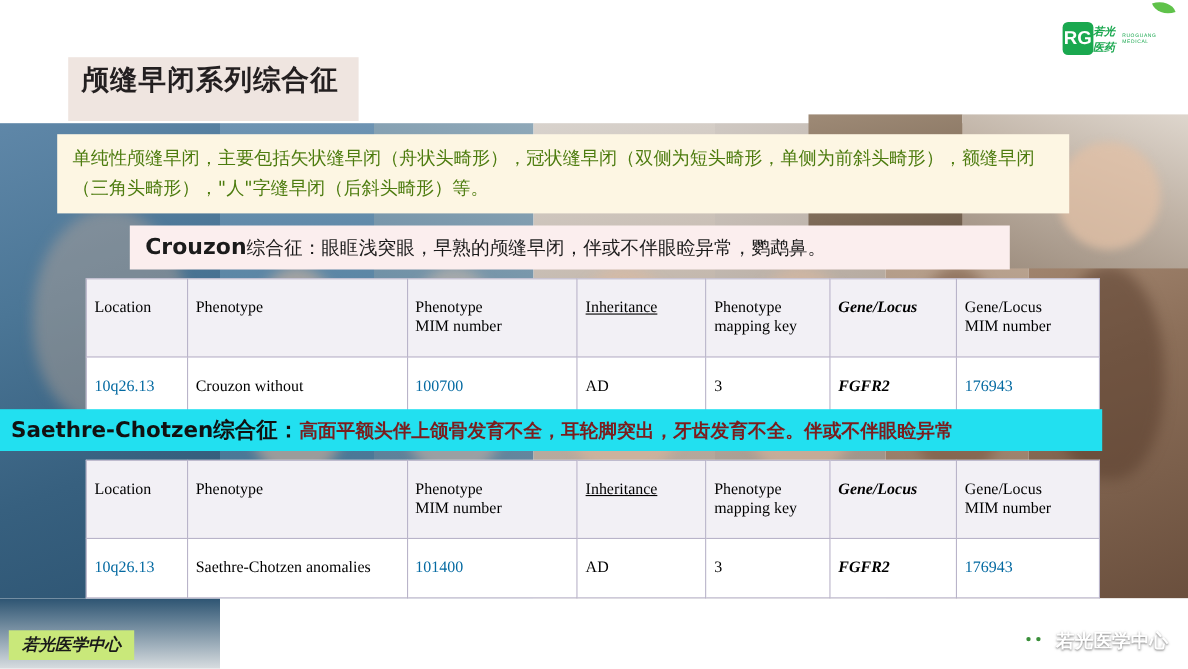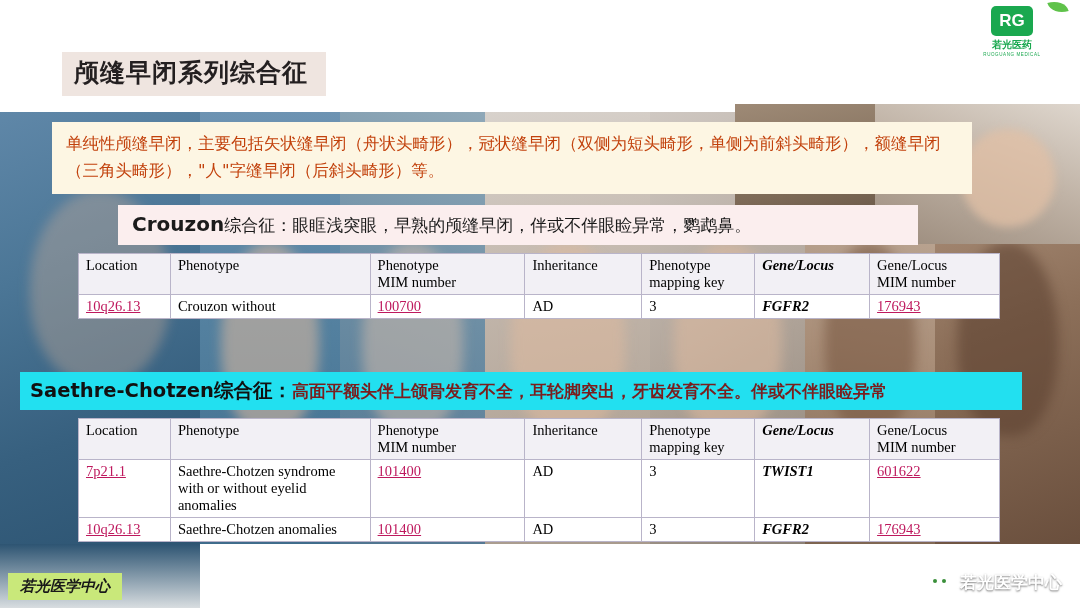--- a/index.html
+++ b/index.html
@@ -64,21 +64,21 @@
     border-radius:50%;
     background: rgba(226,192,166,0.75);
     filter: blur(4px);
   }
 
   
   .logo {
     position: absolute;
     right: 22px; top: 6px;
     width: 92px; height: 58px;
-    display: flex; flex-direction: column;
+    display: flex; flex-direction: row;
     align-items: center; justify-content: flex-start;
   }
   .logo-mark {
     width: 42px; height: 30px;
     background: #1aa84f;
     border-radius: 5px;
     color: #ffffff;
     font-weight: bold;
     font-size: 17px;
     line-height: 30px;
@@ -87,46 +87,46 @@
     position: relative;
   }
   .logo-leaf {
     position: absolute;
     right: -9px; top: -6px;
     width: 18px; height: 14px;
     background: #5fc24a;
     border-radius: 0 100% 0 100%;
     transform: rotate(-18deg);
   }
-  .logo-cn { font-size: 10px; color: #1aa84f; font-weight: bold; margin-top: 2px; }
+  .logo-cn { font-size: 10px; color: #1aa84f; font-weight: bold; margin-top: 2px; font-style: italic; }
   .logo-en { font-size: 4.5px; color: #1aa84f; letter-spacing: 0.6px; }
 
   
   .slide-title {
     position: absolute;
     left: 62px; top: 52px;
-    padding: 4px 18px 7px 12px;
+    padding: 4px 18px 21px 12px;
     background: #efe5e0;
     color: #231f20;
     font-size: 25px;
     font-weight: bold;
     letter-spacing: 1px;
     font-family: "DejaVu Sans", "Liberation Sans", sans-serif;
   }
 
   
   .intro-box {
     position: absolute;
     left: 52px; top: 122px;
     width: 920px;
     background: #fdf6e3;
     padding: 9px 14px 10px 14px;
     font-size: 16.5px;
     line-height: 1.62;
-    color: #c2410c;
+    color: #4d7c0f;
     font-family: "DejaVu Sans", "Liberation Sans", sans-serif;
   }
 
   
   .banner-crouzon {
     position: absolute;
     left: 118px; top: 205px;
     width: 800px;
     background: #fbeeee;
     padding: 7px 12px 8px 14px;
@@ -136,21 +136,21 @@
   }
   .banner-crouzon .lead {
     font-size: 20px;
     font-weight: bold;
     text-align: right;
   }
 
   
   .banner-saethre {
     position: absolute;
-    left: 20px; top: 372px;
+    left: 0; top: 372px;
     width: 1002px;
     background: #22e0f0;
     padding: 5px 8px 6px 10px;
     font-size: 17px;
     color: #111111;
     font-family: "DejaVu Sans", "Liberation Sans", sans-serif;
     white-space: nowrap;
   }
   .banner-saethre .lead {
     font-size: 19.5px;
@@ -163,36 +163,36 @@
   .omim-table {
     position: absolute;
     background: #ffffff;
     border-collapse: collapse;
     font-family: "Liberation Serif", serif;
     font-size: 14.5px;
     color: #000000;
   }
   .omim-table td, .omim-table th {
     border: 1px solid #b9b4c9;
-    padding: 3px 7px;
+    padding: 18px 7px;
     text-align: left;
     vertical-align: top;
     font-weight: normal;
   }
   .omim-table thead td { background: #f2f0f5; white-space: pre-line; }
   .omim-table .gene { font-style: italic; font-weight: bold; font-family: "Liberation Serif", serif; }
-  .lnk { color: #be185d; text-decoration: underline; }
+  .lnk { color: #0369a1; }
 
   #table-crouzon { left: 78px; top: 253px; width: 922px; }
   #table-saethre { left: 78px; top: 418px; width: 922px; }
 
   .col-loc   { width: 92px; }
   .col-phen  { width: 200px; }
   .col-mim   { width: 155px; }
-  .col-inh   { width: 117px; }
+  .col-inh   { width: 117px; text-decoration: underline; }
   .col-map   { width: 113px; }
   .col-gene  { width: 115px; }
   .col-gmim  { width: 130px; }
 
   
   .footer-left {
     position: absolute;
     left: 8px; bottom: 8px;
     background: #c9e87a;
     padding: 4px 12px;
@@ -328,29 +328,20 @@
       <td class="col-inh">Inheritance</td>
       <td class="col-map">Phenotype
 mapping key</td>
       <td class="col-gene gene">Gene/Locus</td>
       <td class="col-gmim">Gene/Locus
 MIM number</td>
     </tr>
   </thead>
   <tbody>
     <tr>
-      <td><span class="lnk">7p21.1</span></td>
-      <td>Saethre-Chotzen  syndrome  with or without eyelid anomalies</td>
-      <td><span class="lnk">101400</span></td>
-      <td>AD</td>
-      <td>3</td>
-      <td class="gene">TWIST1</td>
-      <td><span class="lnk">601622</span></td>
-    </tr>
-    <tr>
       <td><span class="lnk">10q26.13</span></td>
       <td>Saethre-Chotzen  anomalies</td>
       <td><span class="lnk">101400</span></td>
       <td>AD</td>
       <td>3</td>
       <td class="gene">FGFR2</td>
       <td><span class="lnk">176943</span></td>
     </tr>
   </tbody>
 </table>

